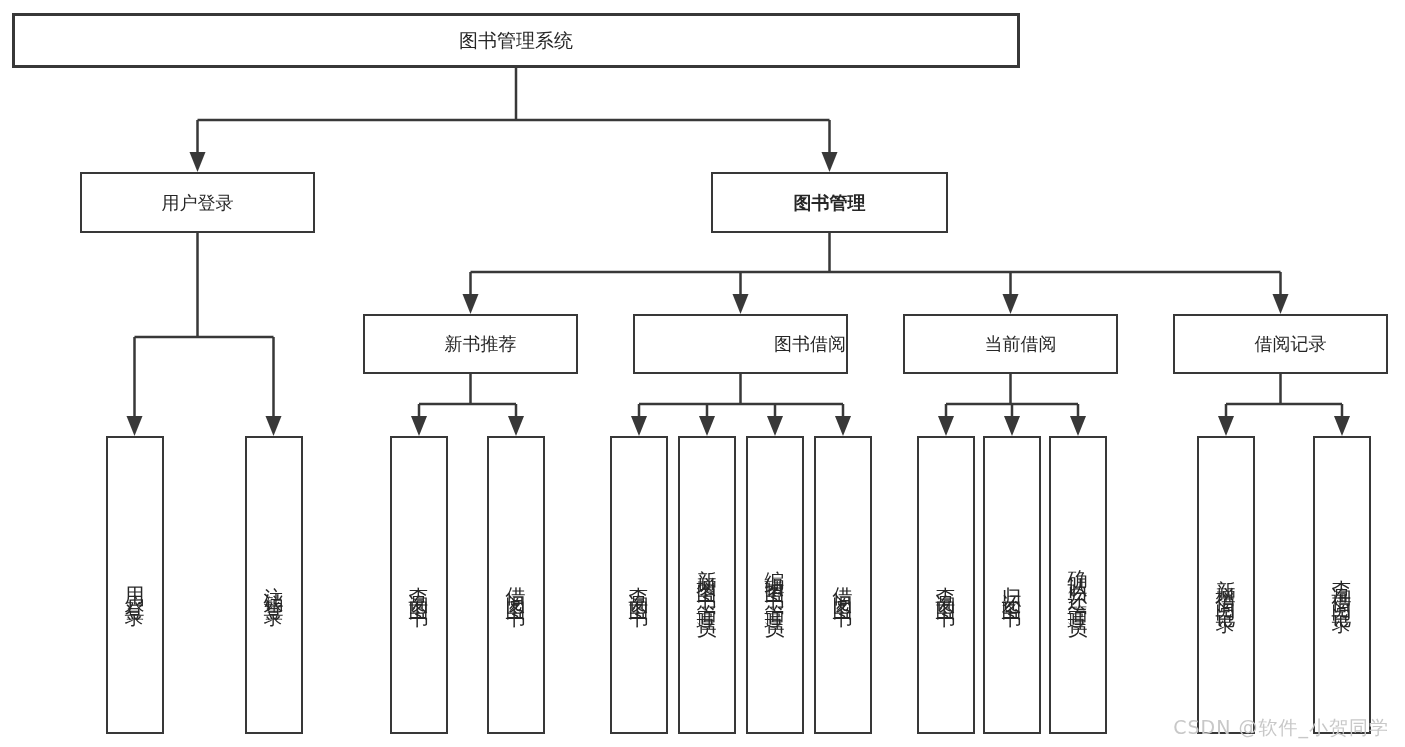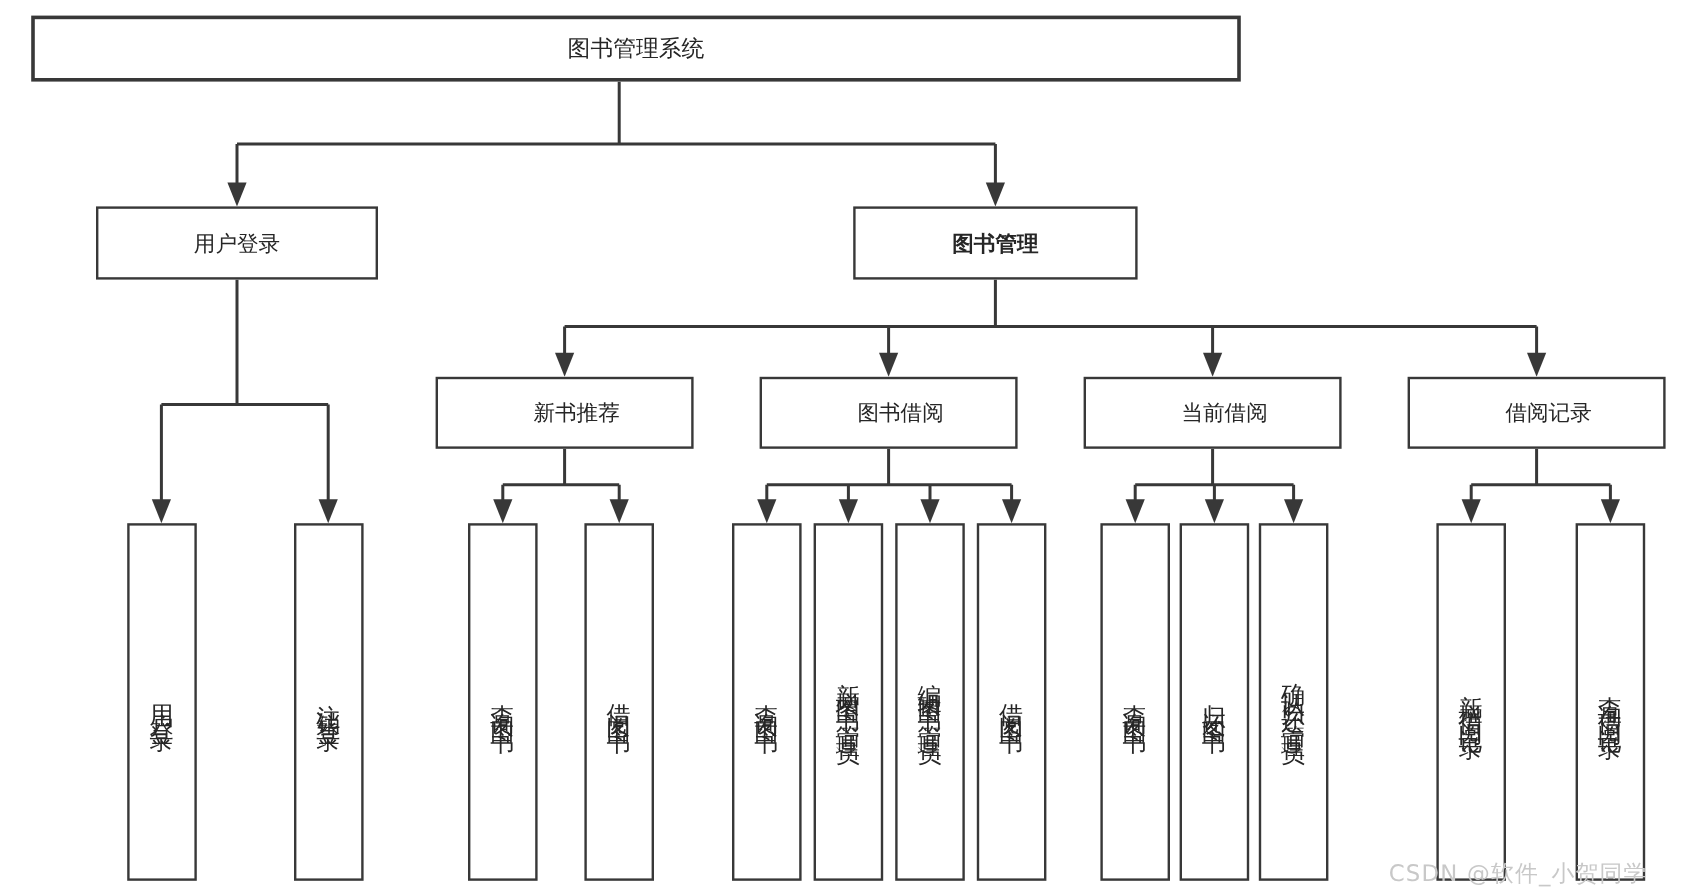--- a/index.html
+++ b/index.html
@@ -30,21 +30,20 @@
     display: flex;
     align-items: center;
     justify-content: center;
     color: #262626;
     text-align: center;
   }
   .node.root {
     left: 12px; top: 13px; width: 1008px; height: 55px;
     border-width: 3px;
     font-size: 19px;
-    margin-left: 14px;
   }
   .node.hbox {
     height: 61px;
     font-size: 18px;
   }
   .node.l3 {
     top: 314px;
     width: 215px;
     height: 60px;
     font-size: 18px;
@@ -57,21 +56,21 @@
     font-size: 20px;
   }
   .node.vbox .vtext {
     writing-mode: vertical-rl;
     text-orientation: mixed;
     letter-spacing: 7px;
     line-height: 1;
   }
   .watermark {
     position: absolute;
-    right: 32px;
+    right: 16px;
     bottom: 6px;
     color: #c8c8c8;
     font-size: 19px;
     letter-spacing: 1px;
     white-space: nowrap;
   }
 </style>
 </head>
 <body>
 
@@ -131,21 +130,21 @@
   <div class="node hbox" style="left:80px; top:172px; width:235px;">
     <span>用户登录</span>
   </div>
   <div class="node hbox" style="left:711px; top:172px; width:237px;font-weight:bold;">
     <span>图书管理</span>
   </div>
 
   <div class="node l3" style="left:363px;">
     <span>新书推荐</span>
   </div>
-  <div class="node l3" style="left:633px;">
+  <div class="node l3" style="left:633px;justify-content:flex-end;">
     <span>图书借阅</span>
   </div>
   <div class="node l3" style="left:1173px;">
     <span>借阅记录</span>
   </div>
   <div class="node l3" style="left:903px;">
     <span>当前借阅</span>
   </div>
 
   <div class="node vbox" style="left:106px;">

